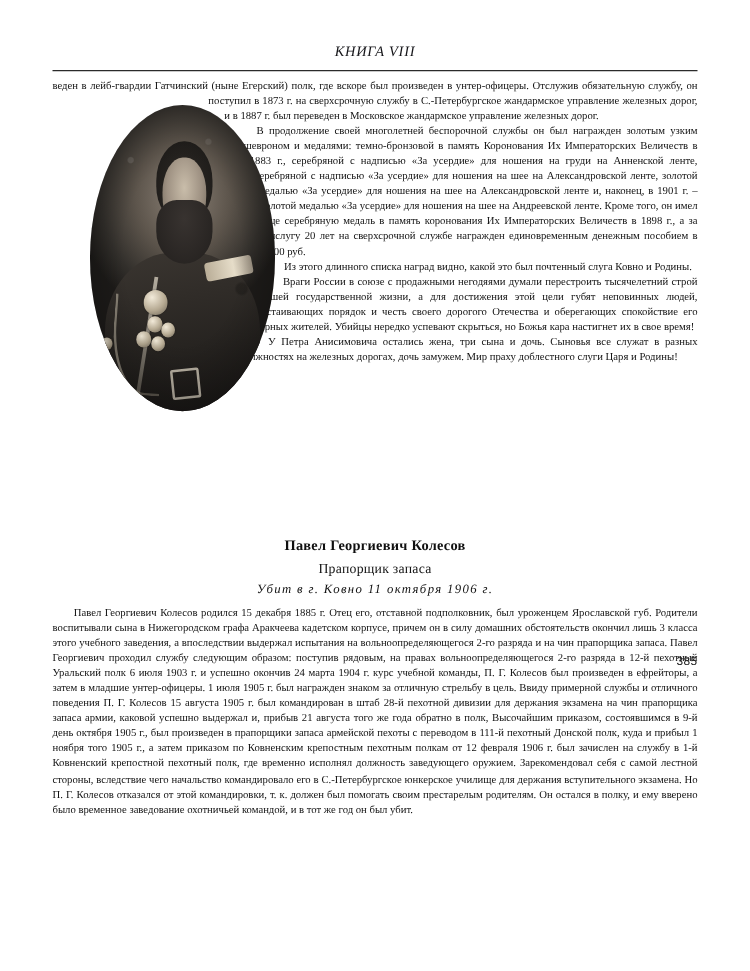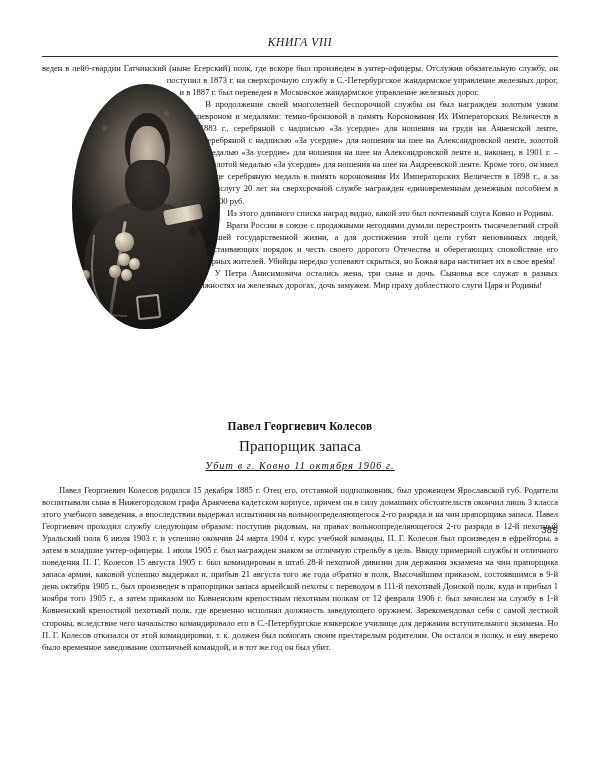--- a/index.html
+++ b/index.html
@@ -173,32 +173,31 @@
     width: 516px;
     text-align: center;
   }
   .bio-name {
     font-size: 11.5px;
     font-weight: bold;
     letter-spacing: 0.2px;
     color: #101010;
   }
   .bio-rank {
-    font-size: 15px;
+    font-size: 11px;
     margin-top: 6px;
     color: #141414;
     letter-spacing: 0.2px;
   }
   .bio-killed {
     font-size: 10.2px;
     font-style: italic;
     margin-top: 5px;
     color: #121212;
     letter-spacing: 1.1px;
-    text-decoration: underline;
   }
 
   
   .content2 {
     position: absolute;
     left: 42px;
     top: 484px;
     width: 516px;
   }
 
@@ -242,21 +241,21 @@
       </div>
     </figure>
 
     <p class="para">веден в лейб-гвардии Гатчинский (ныне Егерский) полк, где вскоре был произведен в унтер-офицеры. Отслужив обязательную службу, он поступил в 1873 г. на сверхсрочную службу в С.-Петербургское жандармское управление железных дорог, и в 1887 г. был переведен в Московское жандармское управление железных дорог.</p>
     <p class="para indent">В продолжение своей многолетней беспорочной службы он был награжден золотым узким шевроном и медалями: темно-бронзовой в память Коронования Их Императорских Величеств в 1883 г., серебряной с надписью «За усердие» для ношения на груди на Анненской ленте, серебряной с надписью «За усердие» для ношения на шее на Александровской ленте, золотой медалью «За усердие» для ношения на шее на Александровской ленте и, наконец, в 1901 г. – золотой медалью «За усердие» для ношения на шее на Андреевской ленте. Кроме того, он имел еще серебряную медаль в память коронования Их Императорских Величеств в 1898 г., а за выслугу 20 лет на сверхсрочной службе награжден единовременным денежным пособием в 1000 руб.</p>
     <p class="para indent">Из этого длинного списка наград видно, какой это был почтенный слуга Ковно и Родины.</p>
     <p class="para indent">Враги России в союзе с продажными негодяями думали перестроить тысячелетний строй нашей государственной жизни, а для достижения этой цели губят неповинных людей, отстаивающих порядок и честь своего дорогого Отечества и оберегающих спокойствие его мирных жителей. Убийцы нередко успевают скрыться, но Божья кара настигнет их в свое время!</p>
     <p class="para indent">У Петра Анисимовича остались жена, три сына и дочь. Сыновья все служат в разных должностях на железных дорогах, дочь замужем. Мир праху доблестного слуги Царя и Родины!</p>
   </div>
 
-  <div class="bio-head" style="top: 420px;">
+  <div class="bio-head" style="top: 431px;">
     <div class="bio-name">Павел Георгиевич Колесов</div>
     <div class="bio-rank">Прапорщик запаса</div>
     <div class="bio-killed">Убит в г. Ковно 11 октября 1906 г.</div>
   </div>
 
   <div class="content2">
     <p class="para indent">Павел Георгиевич Колесов родился 15 декабря 1885 г. Отец его, отставной подполковник, был уроженцем Ярославской губ. Родители воспитывали сына в Нижегородском графа Аракчеева кадетском корпусе, причем он в силу домашних обстоятельств окончил лишь 3 класса этого учебного заведения, а впоследствии выдержал испытания на вольноопределяющегося 2-го разряда и на чин прапорщика запаса. Павел Георгиевич проходил службу следующим образом: поступив рядовым, на правах вольноопределяющегося 2-го разряда в 12-й пехотный Уральский полк 6 июля 1903 г. и успешно окончив 24 марта 1904 г. курс учебной команды, П. Г. Колесов был произведен в ефрейторы, а затем в младшие унтер-офицеры. 1 июля 1905 г. был награжден знаком за отличную стрельбу в цель. Ввиду примерной службы и отличного поведения П. Г. Колесов 15 августа 1905 г. был командирован в штаб 28-й пехотной дивизии для держания экзамена на чин прапорщика запаса армии, каковой успешно выдержал и, прибыв 21 августа того же года обратно в полк, Высочайшим приказом, состоявшимся в 9-й день октября 1905 г., был произведен в прапорщики запаса армейской пехоты с переводом в 111-й пехотный Донской полк, куда и прибыл 1 ноября того 1905 г., а затем приказом по Ковненским крепостным пехотным полкам от 12 февраля 1906 г. был зачислен на службу в 1-й Ковненский крепостной пехотный полк, где временно исполнял должность заведующего оружием. Зарекомендовал себя с самой лестной стороны, вследствие чего начальство командировало его в С.-Петербургское юнкерское училище для держания вступительного экзамена. Но П. Г. Колесов отказался от этой командировки, т. к. должен был помогать своим престарелым родителям. Он остался в полку, и ему вверено было временное заведование охотничьей командой, и в тот же год он был убит.</p>
   </div>
 
   <div class="folio">385</div>

